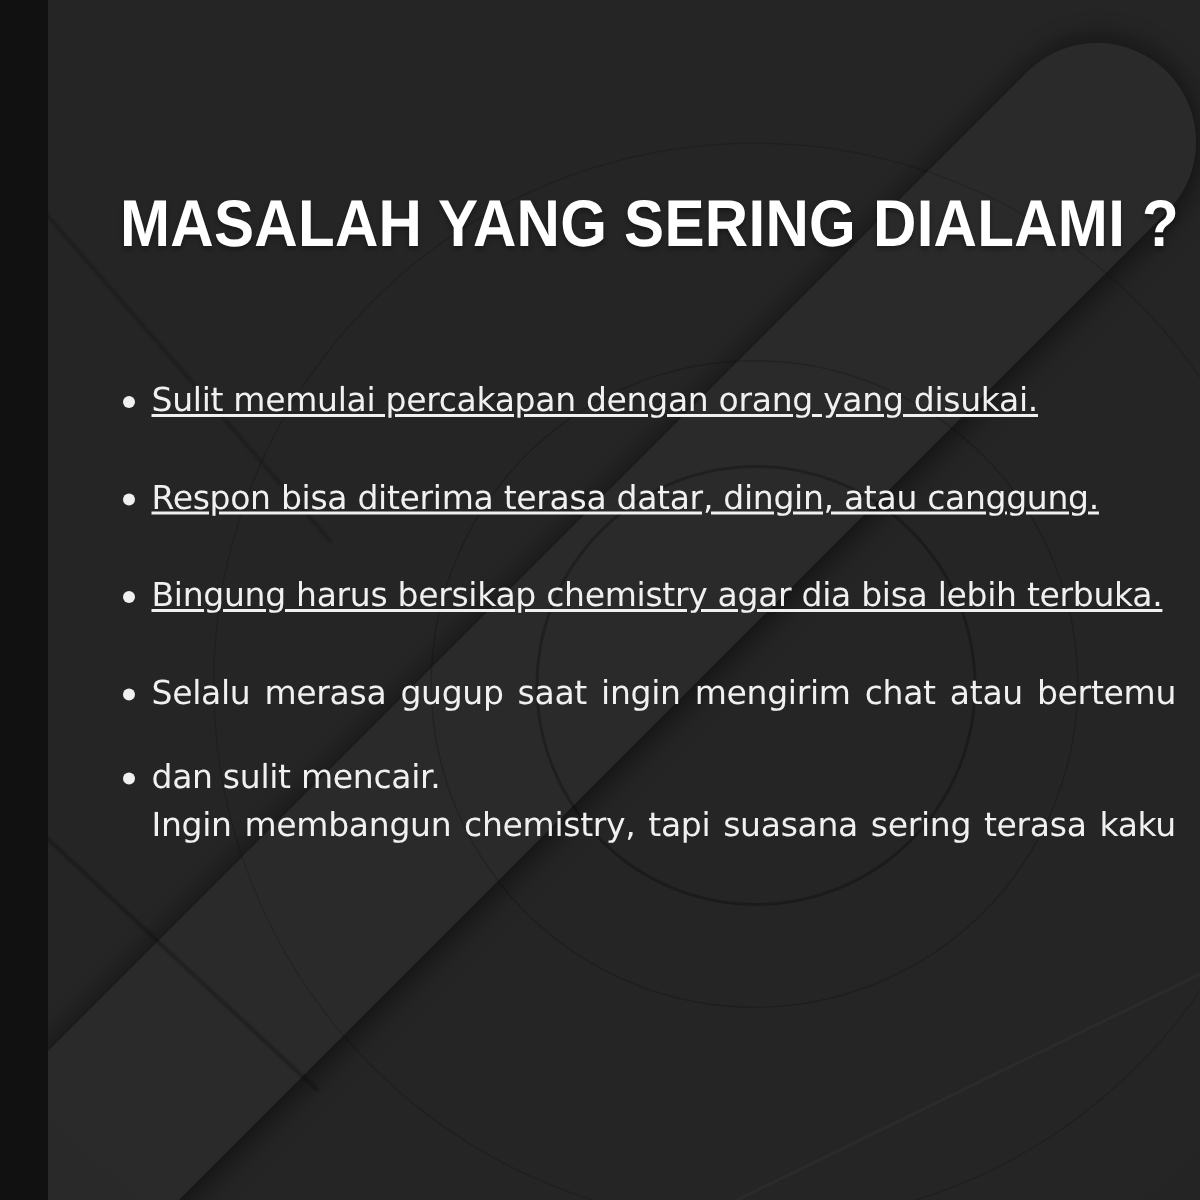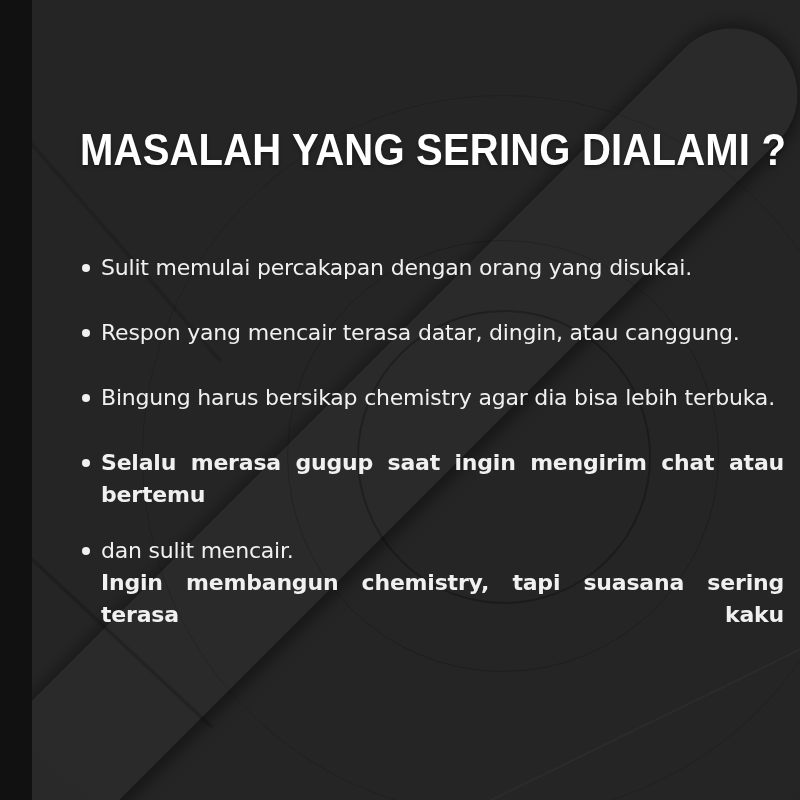--- a/index.html
+++ b/index.html
@@ -72,22 +72,22 @@
     font-size:22px; line-height:32px; letter-spacing:-0.2px;
   }
   .bullets li { position:relative; padding-left:21px; margin-bottom:33px; }
   .bullets li.tight { margin-bottom:24px; }
   .dot {
     position:absolute; left:2px; top:12px;
     width:8px; height:8px; border-radius:50%;
     background:var(--body-text, #f0f0f0);
   }
   .ln { display:block; }
-  .ln.nowrap { white-space:nowrap; }
-  .ln.stretch { text-align:justify; text-align-last:justify;font-weight:bold; }
+  .ln.nowrap { white-space:nowrap;text-decoration:underline; }
+  .ln.stretch { text-align:justify; text-align-last:justify; }
 </style>
 </head>
 <body>
 
 <div class="canvas">
 
   <div class="decor band"></div>
   <div class="decor crease-top-left"></div>
   <div class="decor crease-bottom-left"></div>
   <div class="decor edge-bottom-right"></div>
@@ -99,21 +99,21 @@
 
   <h1 class="title">MASALAH YANG SERING DIALAMI ?</h1>
 
   <ul class="bullets">
     <li>
       <span class="dot"></span>
       <span class="ln nowrap">Sulit memulai percakapan dengan orang yang disukai.</span>
     </li>
     <li>
       <span class="dot"></span>
-      <span class="ln nowrap">Respon yang mencair terasa datar, dingin, atau canggung.</span>
+      <span class="ln nowrap">Respon bisa diterima terasa datar, dingin, atau canggung.</span>
     </li>
     <li>
       <span class="dot"></span>
       <span class="ln nowrap">Bingung harus bersikap chemistry agar dia bisa lebih terbuka.</span>
     </li>
     <li class="tight">
       <span class="dot"></span>
       <span class="ln stretch">Selalu merasa gugup saat ingin mengirim chat atau bertemu</span>
     </li>
     <li>

